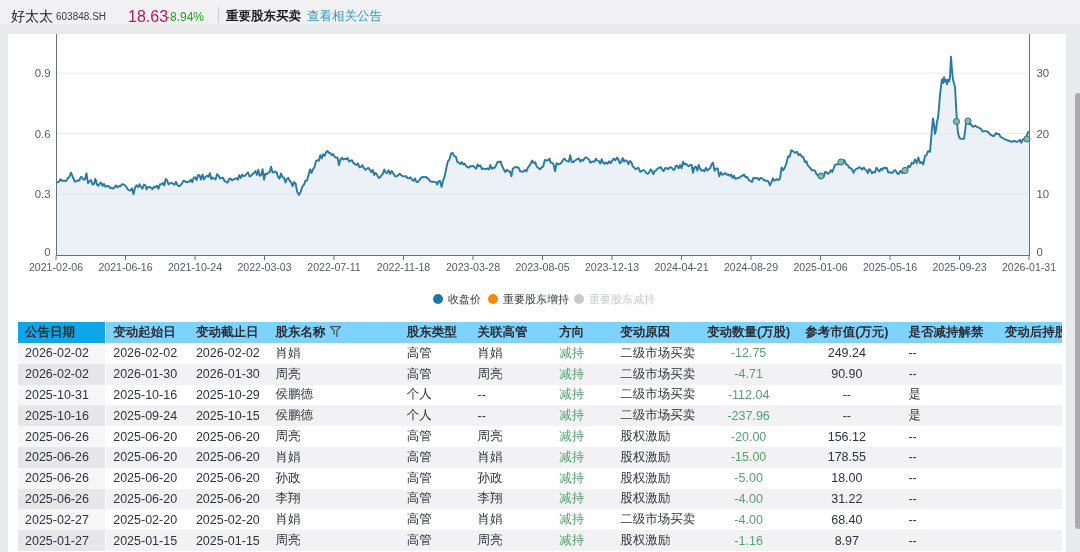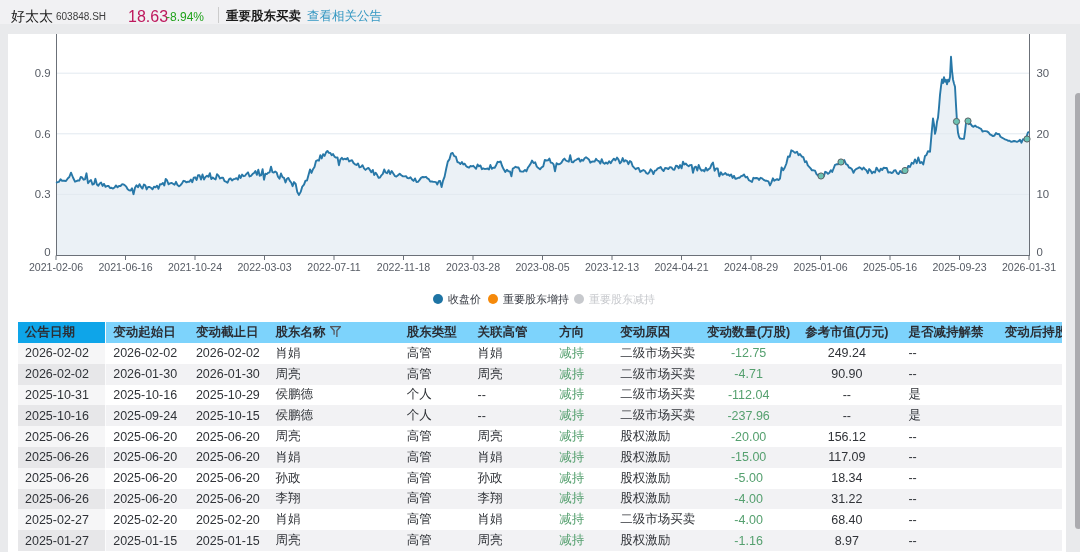--- a/index.html
+++ b/index.html
@@ -198,35 +198,35 @@
 <tr class="g">
           <td>2025-06-26</td>
           <td>2025-06-20</td>
           <td>2025-06-20</td>
           <td>肖娟</td>
           <td>高管</td>
           <td>肖娟</td>
           <td class="grn">减持</td>
           <td>股权激励</td>
           <td class="grn num">-15.00</td>
-          <td class="num">117.09</td>
+          <td class="num">178.55</td>
           <td>--</td>
           <td></td>
         </tr>
 <tr class="w">
           <td>2025-06-26</td>
           <td>2025-06-20</td>
           <td>2025-06-20</td>
           <td>孙政</td>
           <td>高管</td>
           <td>孙政</td>
           <td class="grn">减持</td>
           <td>股权激励</td>
           <td class="grn num">-5.00</td>
-          <td class="num">18.34</td>
+          <td class="num">18.00</td>
           <td>--</td>
           <td></td>
         </tr>
 <tr class="g">
           <td>2025-06-26</td>
           <td>2025-06-20</td>
           <td>2025-06-20</td>
           <td>李翔</td>
           <td>高管</td>
           <td>李翔</td>

